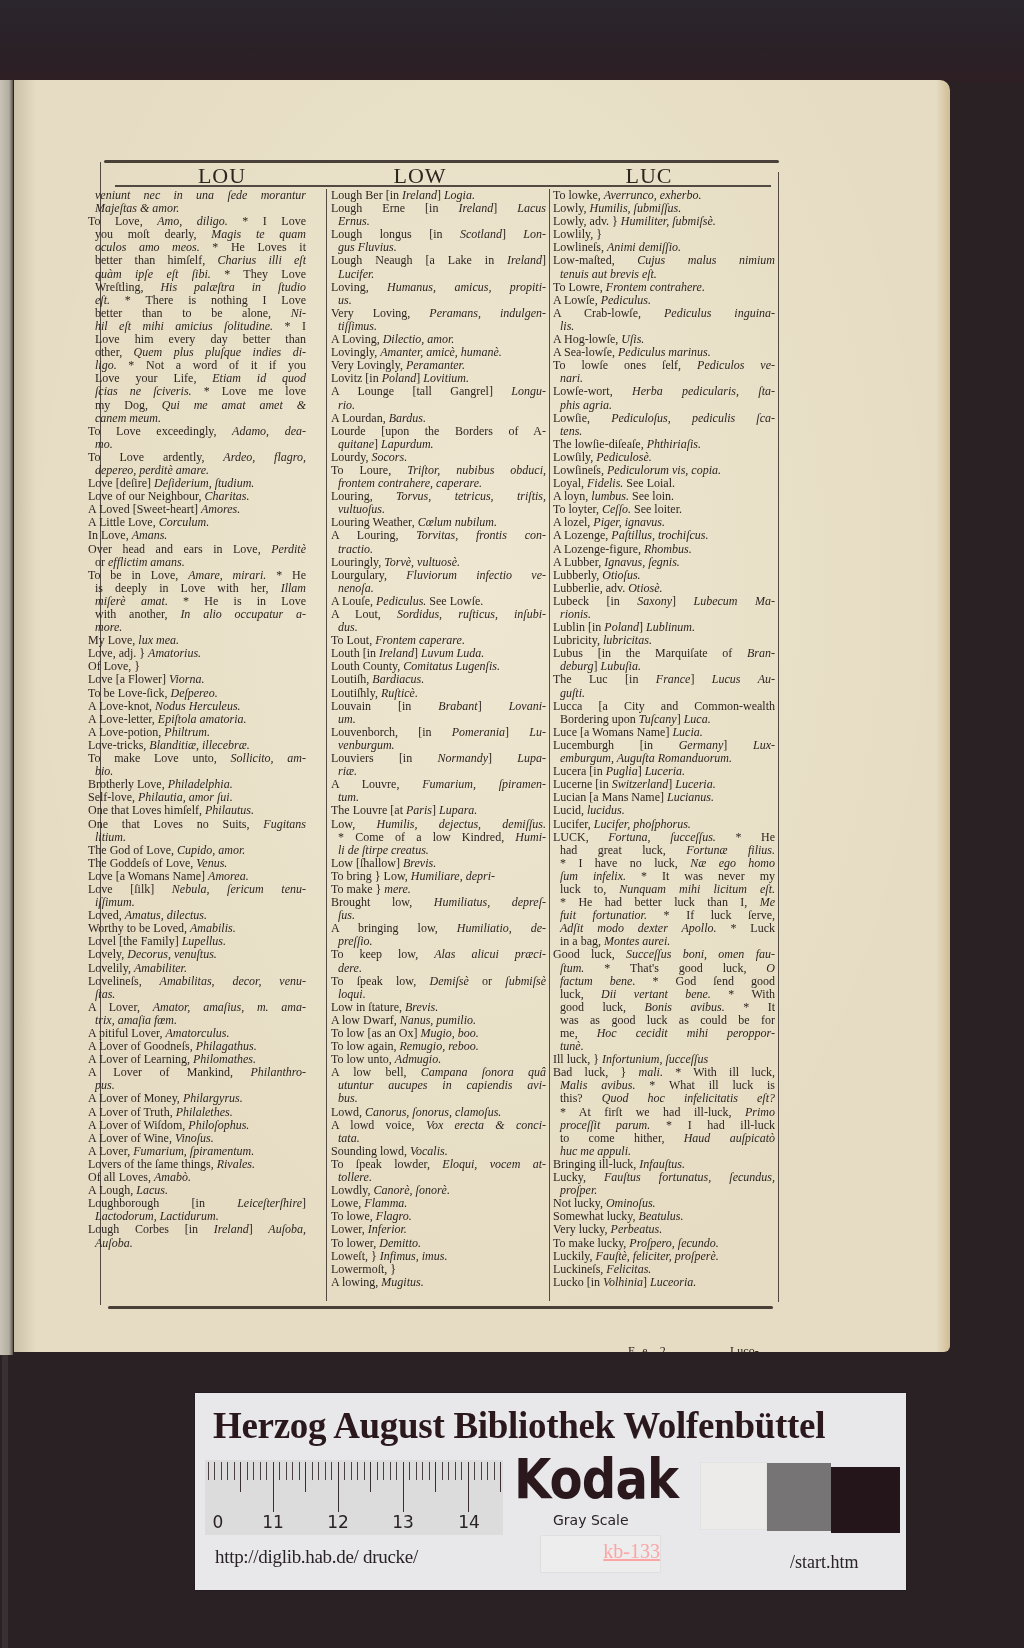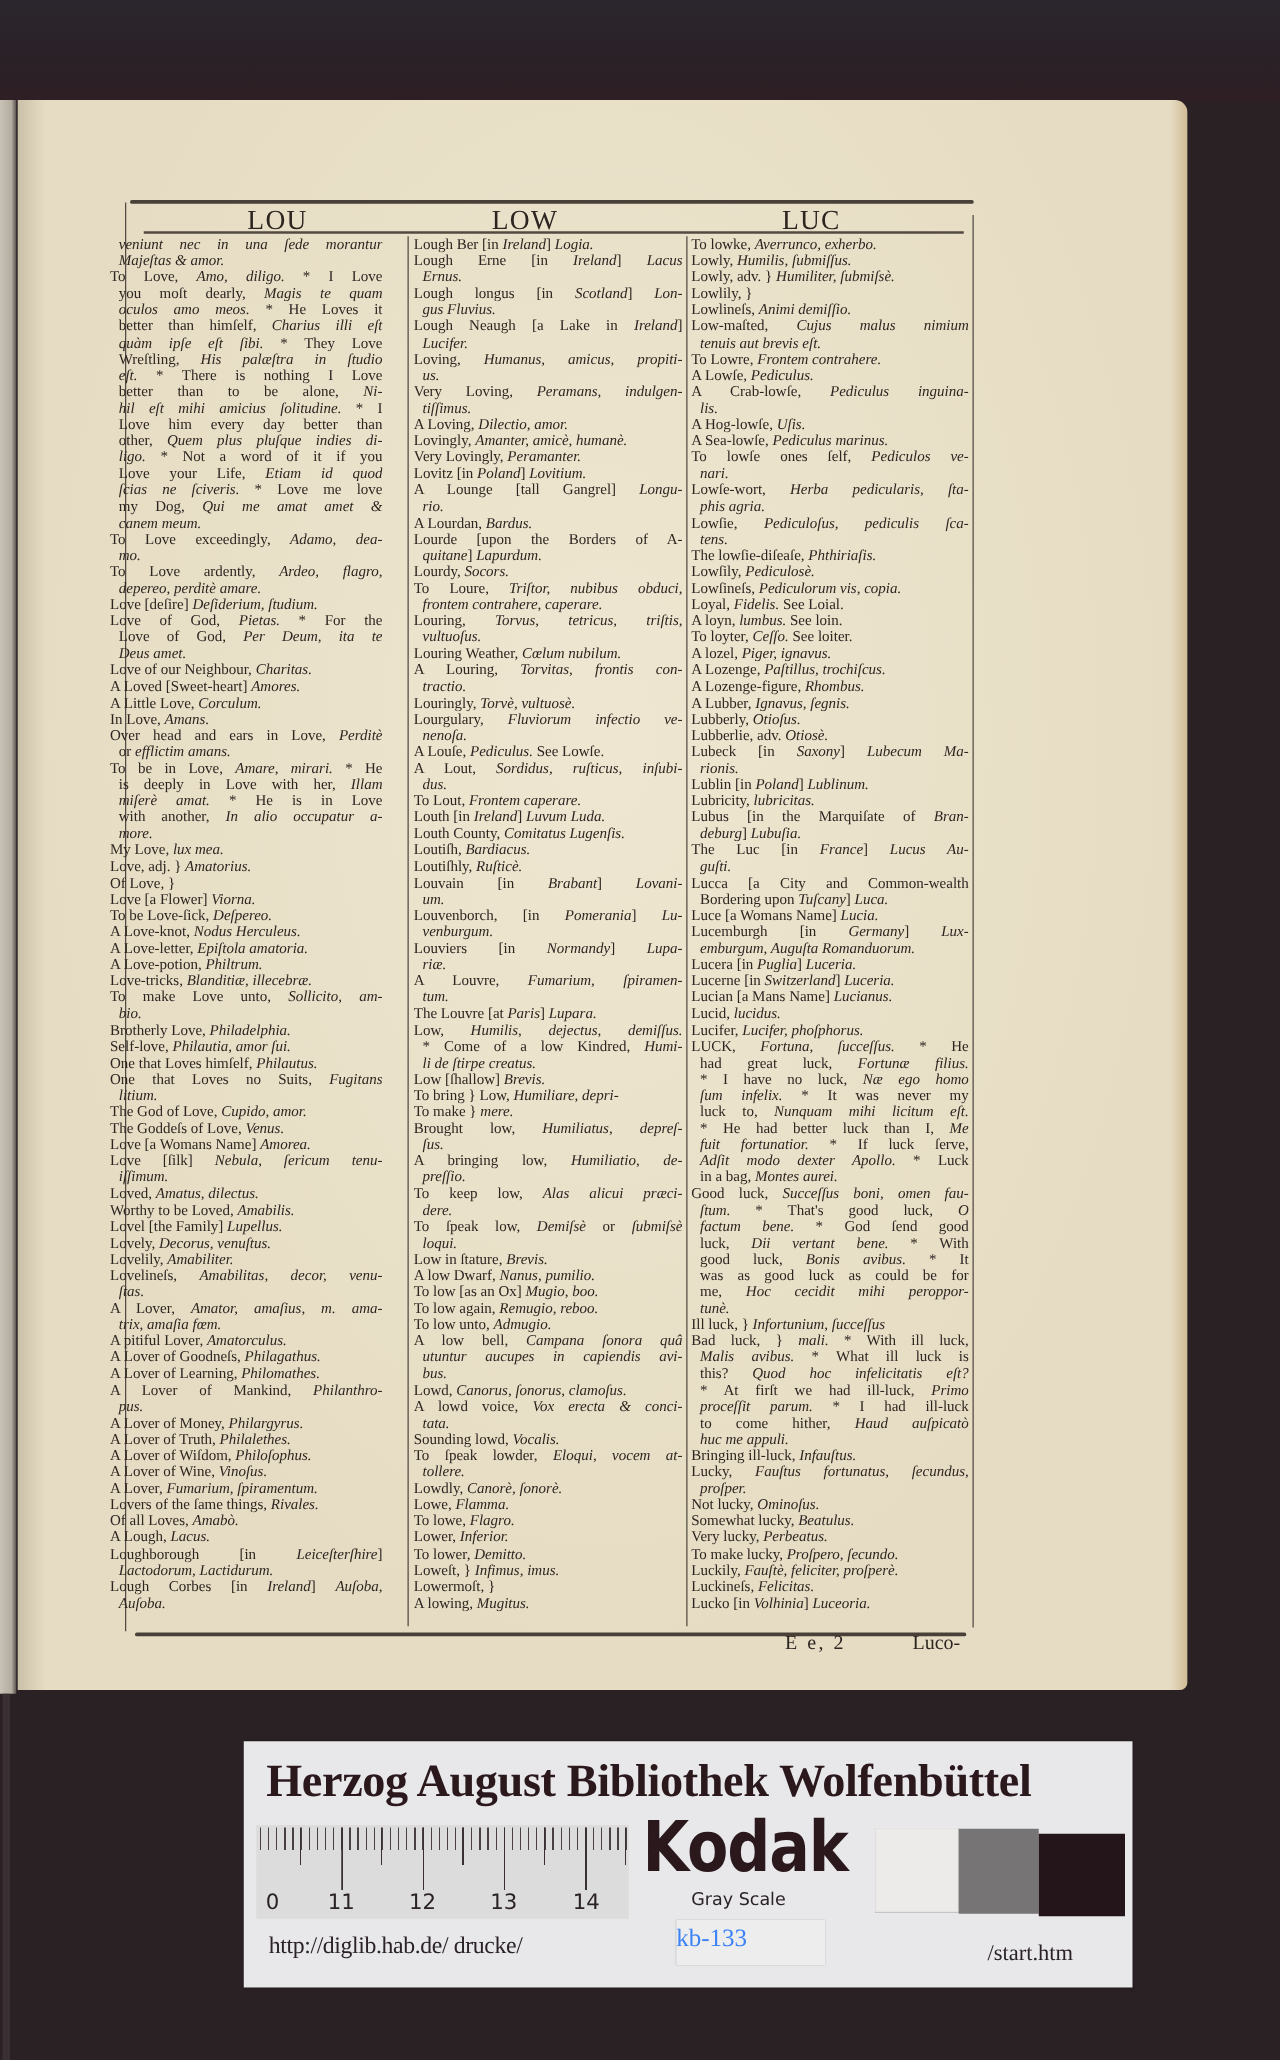--- a/index.html
+++ b/index.html
@@ -31,21 +31,21 @@
   .sep-2{left:549px;top:189px;height:1112px;}
   .head{top:163px;width:140px;text-align:center;font-size:22px;letter-spacing:1px;color:var(--ink);}
   .head-l{left:152px;} .head-c{left:350px;} .head-r{left:579px;}
   .col{top:189px;color:var(--ink);font-size:12px;}
   .col1{left:88px;width:218px;} .col2{left:331px;width:215px;} .col3{left:553px;width:222px;}
   .line{height:13.1px;line-height:13.1px;overflow:hidden;white-space:normal;
         text-align:justify;text-align-last:justify;}
   .line.last{text-align:left;text-align-last:left;}
   .line.indent{padding-left:7px;}
   .it{font-style:italic;}
-  .sig{top:1306px;font-size:16px;color:var(--ink);}
+  .sig{top:1344px;font-size:12px;color:var(--ink);}
   .sig-a{left:628px;letter-spacing:2px;} .sig-b{left:730px;}
   
   .card{left:195px;top:1393px;width:711px;height:197px;background:var(--card);
         box-shadow:0 0 2px rgba(0,0,0,.4);}
   .card-title{left:213px;top:1404px;width:670px;font-weight:bold;font-size:37px;
         color:var(--cardink);letter-spacing:-0.3px;white-space:nowrap;}
   .ruler{left:205px;top:1460px;width:298px;height:75px;background:#dcdcdc;
     background-image:
       repeating-linear-gradient(90deg,#3a3034 0 1.3px,transparent 1.3px 65px),
       repeating-linear-gradient(90deg,#3a3034 0 1px,transparent 1px 65px),
@@ -57,21 +57,21 @@
   .kodak{left:514px;top:1446px;font-family:"DejaVu Sans",sans-serif;font-weight:bold;
          font-size:56px;color:var(--cardink);transform:scaleX(.86);transform-origin:left top;letter-spacing:-1px;}
   .grayscale{left:553px;top:1512px;font-family:"DejaVu Sans",sans-serif;font-size:14px;color:#2a2226;}
   .patch{top:1462px;height:68px;}
   .p1{left:700px;width:67px;box-shadow:inset 0 0 1px #999;}
   .p2{left:767px;width:64px;top:1463px;}
   .p3{left:831px;width:69px;top:1467px;height:66px;}
   .url-l{left:215px;top:1546px;font-size:19px;color:#2a2226;letter-spacing:-0.3px;}
   .shelf-box{left:541px;top:1536px;width:119px;height:36px;background:#ededee;
              box-shadow:0 0 1px #aaa;}
-  .shelf{left:541px;top:1540px;width:119px;text-align:left;font-size:20px;color:#3b82f6;}
+  .shelf{left:541px;top:1540px;width:119px;text-align:right;font-size:20px;color:#fca5a5;text-decoration:underline;}
   .url-r{left:790px;top:1552px;font-size:18px;color:#2a2226;}
 </style>
 </head>
 <body>
 
 <div class="abs top-band"></div>
 <div class="abs left-edge"></div>
 <div class="abs left-edge-low"></div>
 <div class="abs paper"></div>
 
@@ -113,25 +113,20 @@
     <div>
       <div class="line"><span>To Love exceedingly, </span><span class="it">Adamo, dea-</span></div>
       <div class="line indent last"><span class="it">mo.</span></div>
     </div>
     <div>
       <div class="line"><span>To Love ardently, </span><span class="it">Ardeo, flagro,</span></div>
       <div class="line indent last"><span class="it">depereo, perditè amare.</span></div>
     </div>
     <div>
       <div class="line last"><span>Love [deſire] </span><span class="it">Deſiderium, ſtudium.</span></div>
-    </div>
-    <div>
-      <div class="line"><span>Love of God, </span><span class="it">Pietas.</span><span> * For the</span></div>
-      <div class="line indent"><span>Love of God, </span><span class="it">Per Deum, ita te</span></div>
-      <div class="line indent last"><span class="it">Deus amet.</span></div>
     </div>
     <div>
       <div class="line last"><span>Love of our Neighbour, </span><span class="it">Charitas.</span></div>
     </div>
     <div>
       <div class="line last"><span>A Loved [Sweet-heart] </span><span class="it">Amores.</span></div>
     </div>
     <div>
       <div class="line last"><span>A Little Love, </span><span class="it">Corculum.</span></div>
     </div>

